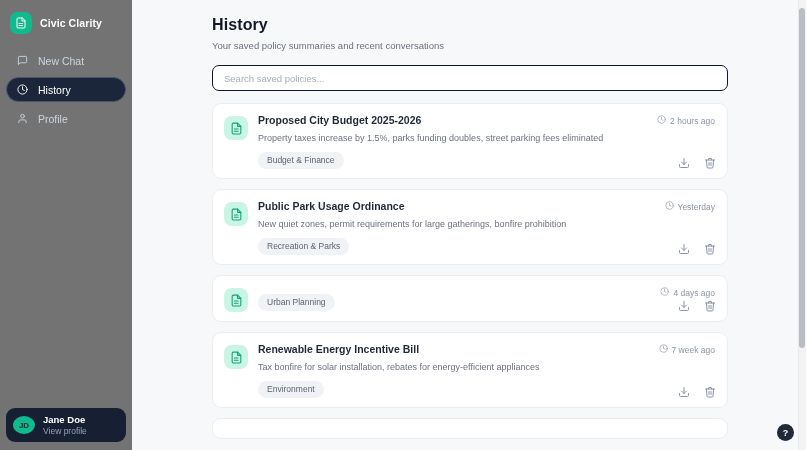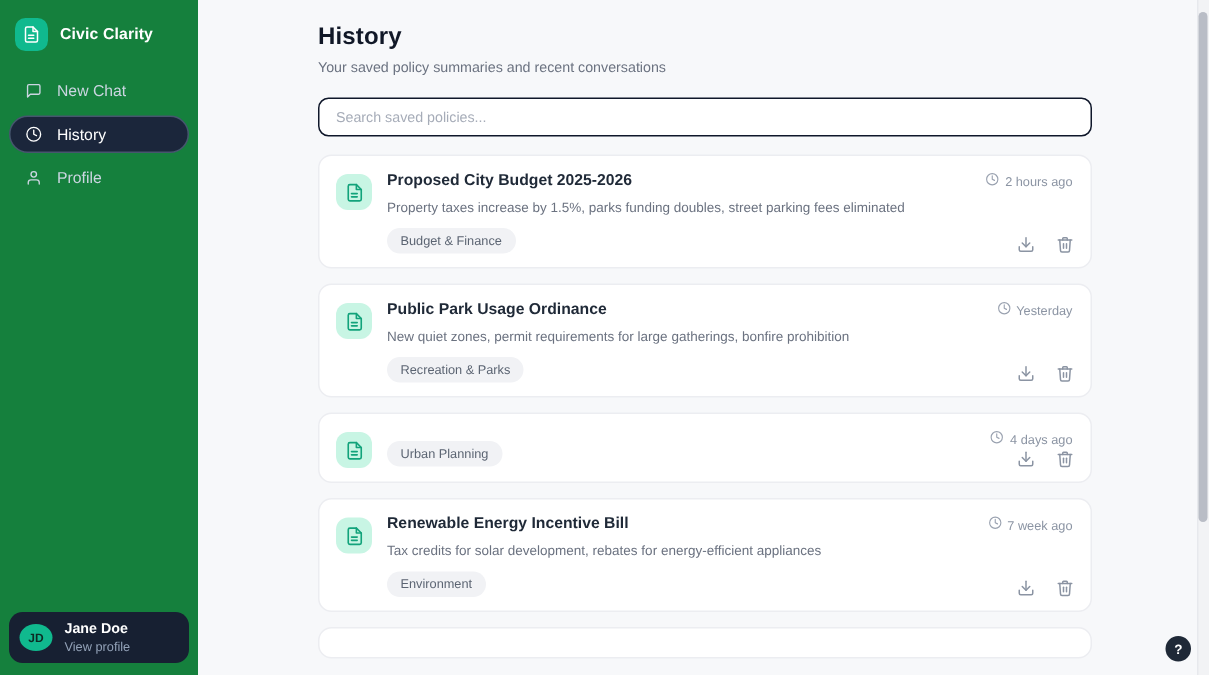--- a/index.html
+++ b/index.html
@@ -7,21 +7,21 @@
     width: 806px; height: 450px;
     overflow: hidden;
     font-family: "Liberation Sans", sans-serif;
     background: #f7f8fa;
   }
   .app { display: flex; width: 806px; height: 450px; position: relative; }
 
   
   .sidebar {
     width: 132px; height: 450px;
-    background: #15803d;
+    background: #737373;
     display: flex; flex-direction: column;
     flex: 0 0 132px;
     position: relative;
   }
   .brand {
     display: flex; align-items: center; gap: 8px;
     padding: 10px 10px 0 10px;
     height: 36px;
   }
   .brand-logo {
@@ -375,21 +375,21 @@
             <span class="doc-badge">
               <svg width="13" height="13" viewBox="0 0 24 24" fill="none" stroke="#12a37b" stroke-width="2" stroke-linecap="round" stroke-linejoin="round">
                 <path d="M14 2H6a2 2 0 0 0-2 2v16a2 2 0 0 0 2 2h12a2 2 0 0 0 2-2V8z"></path>
                 <polyline points="14 2 14 8 20 8"></polyline>
                 <line x1="8" y1="13" x2="15" y2="13"></line>
                   <line x1="8" y1="17" x2="15" y2="17"></line>
               </svg>
             </span>
             <div class="card-body">
               <div class="card-title">Renewable Energy Incentive Bill</div>
-              <div class="card-desc">Tax credits for solar development, rebates for energy-efficient appliances</div>
+              <div class="card-desc">Tax bonfire for solar installation, rebates for energy-efficient appliances</div>
               <span class="tag">Environment</span>
             </div>
           </div>
           <div class="card-actions">
             <span class="act-btn">
               <svg width="12" height="12" viewBox="0 0 24 24" fill="none" stroke="#8b94a3" stroke-width="2" stroke-linecap="round" stroke-linejoin="round">
                 <path d="M21 15v4a2 2 0 0 1-2 2H5a2 2 0 0 1-2-2v-4"></path>
                 <polyline points="7 10 12 15 17 10"></polyline>
                   <line x1="12" y1="15" x2="12" y2="3"></line>
               </svg>

